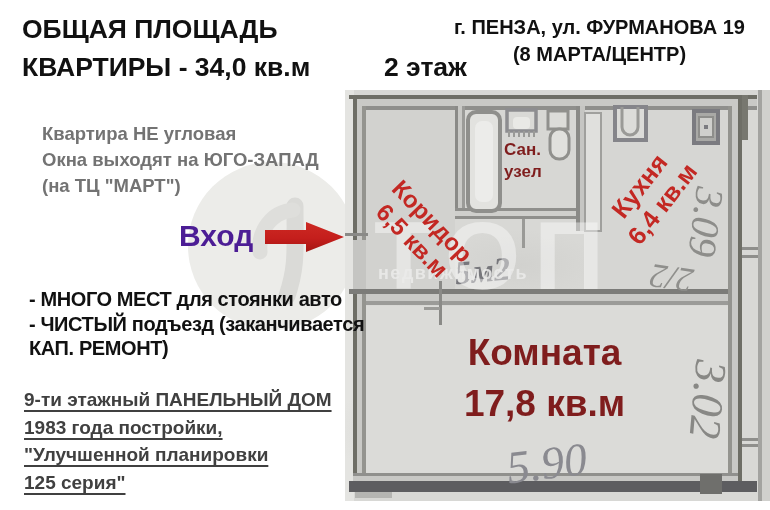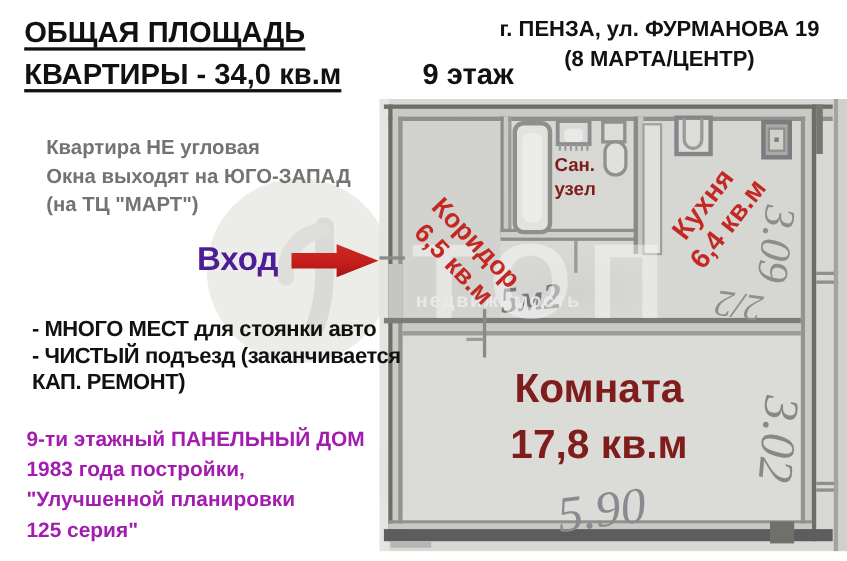--- a/index.html
+++ b/index.html
@@ -128,44 +128,44 @@
 
   <text x="680" y="400" font-family="Liberation Serif, serif" font-style="italic" font-size="45" fill="#888885" transform="rotate(95 707 387)">3.02</text>
 
   <text x="506" y="478" font-family="Liberation Serif, serif" font-style="italic" font-size="46" fill="#8a8a90" transform="rotate(-7 553 458)">5.90</text>
 </svg>
 
 <div class="abs b" style="left:374px;top:200px;font-size:97px;letter-spacing:14px;color:rgba(255,255,255,0.42);">ТОП</div>
 
 <div class="abs b" style="left:332px;top:260px;font-size:18px;line-height:26px;letter-spacing:1.5px;color:rgba(235,235,233,0.88);margin-left:46px;">недвижимость</div>
 
-<div class="abs b" style="left:22px;top:10px;font-size:26.5px;line-height:38px;color:#111;text-decoration:underline;text-decoration-thickness:2.5px;text-underline-offset:5px;">ОБЩАЯ ПЛОЩАДЬ<br>КВАРТИРЫ - 34,0 кв.м</div>
+<div class="abs b" style="left:22px;top:10px;font-size:26.5px;line-height:38px;color:#111;text-decoration-thickness:2.5px;text-underline-offset:5px;">ОБЩАЯ ПЛОЩАДЬ<br>КВАРТИРЫ - 34,0 кв.м</div>
 
 <div class="abs b" style="right:25px;top:14px;font-size:20px;line-height:27px;color:#111;text-align:center;">г. ПЕНЗА, ул. ФУРМАНОВА 19<br>(8 МАРТА/ЦЕНТР)</div>
 
-<div class="abs b" style="left:384px;top:52px;font-size:26.5px;color:#111;">9 этаж</div>
+<div class="abs b" style="left:384px;top:52px;font-size:26.5px;color:#111;">2 этаж</div>
 
 <div class="abs b" style="left:42px;top:121px;font-size:18.5px;line-height:26px;color:#737373;">Квартира НЕ угловая<br>Окна выходят на ЮГО-ЗАПАД<br>(на ТЦ "МАРТ")</div>
 
 <div class="abs b" style="left:179px;top:219px;font-size:30px;color:#4c1d95;">Вход</div>
 
 <svg class="abs" style="left:260px;top:218px;" width="90" height="40" viewBox="0 0 90 40">
   <defs>
       <linearGradient id="ar" x1="0" y1="0" x2="0" y2="1">
     <stop offset="0" stop-color="#cd2a23"></stop>
         <stop offset="0.55" stop-color="#c41e1c"></stop>
         <stop offset="1" stop-color="#a31512"></stop>
   </linearGradient>
     </defs>
   <polygon points="5,12 46,12 46,4 84,19 46,34 46,26 5,26" fill="url(#ar)"></polygon>
 </svg>
 
 <div class="abs b" style="left:29px;top:287px;font-size:20px;letter-spacing:-0.4px;line-height:24.5px;color:#111;">- МНОГО МЕСТ для стоянки авто<br>- ЧИСТЫЙ подъезд (заканчивается<br>КАП. РЕМОНТ)</div>
 
-<div class="abs b" style="left:24px;top:386px;font-size:19px;line-height:27.7px;color:#a21caf;text-decoration-thickness:2px;text-underline-offset:4px;">9-ти этажный ПАНЕЛЬНЫЙ ДОМ<br>1983 года постройки,<br>"Улучшенной планировки<br>125 серия"</div>
+<div class="abs b" style="left:24px;top:386px;font-size:19px;line-height:27.7px;color:#404040;text-decoration:underline;text-decoration-thickness:2px;text-underline-offset:4px;">9-ти этажный ПАНЕЛЬНЫЙ ДОМ<br>1983 года постройки,<br>"Улучшенной планировки<br>125 серия"</div>
 
 <div class="abs b" style="left:363px;top:203px;width:118px;font-size:24px;line-height:28px;color:#c32823;text-align:center;transform:rotate(46deg);">Коридор<br>6,5 кв.м</div>
 
 <div class="abs b" style="left:504px;top:139px;font-size:17px;line-height:22px;color:#7f1d1d;">Сан.<br>узел</div>
 
 <div class="abs b" style="left:590px;top:166px;width:122px;font-size:25px;line-height:29px;color:#c32823;text-align:center;transform:rotate(-52deg);">Кухня<br>6,4 кв.м</div>
 
 <div class="abs b" style="left:437px;top:327px;width:215px;font-size:37px;line-height:51px;color:#7f1d1d;text-align:center;">Комната<br><span style="font-size:37px;">17,8 кв.м</span></div>
 
 </body></html>

